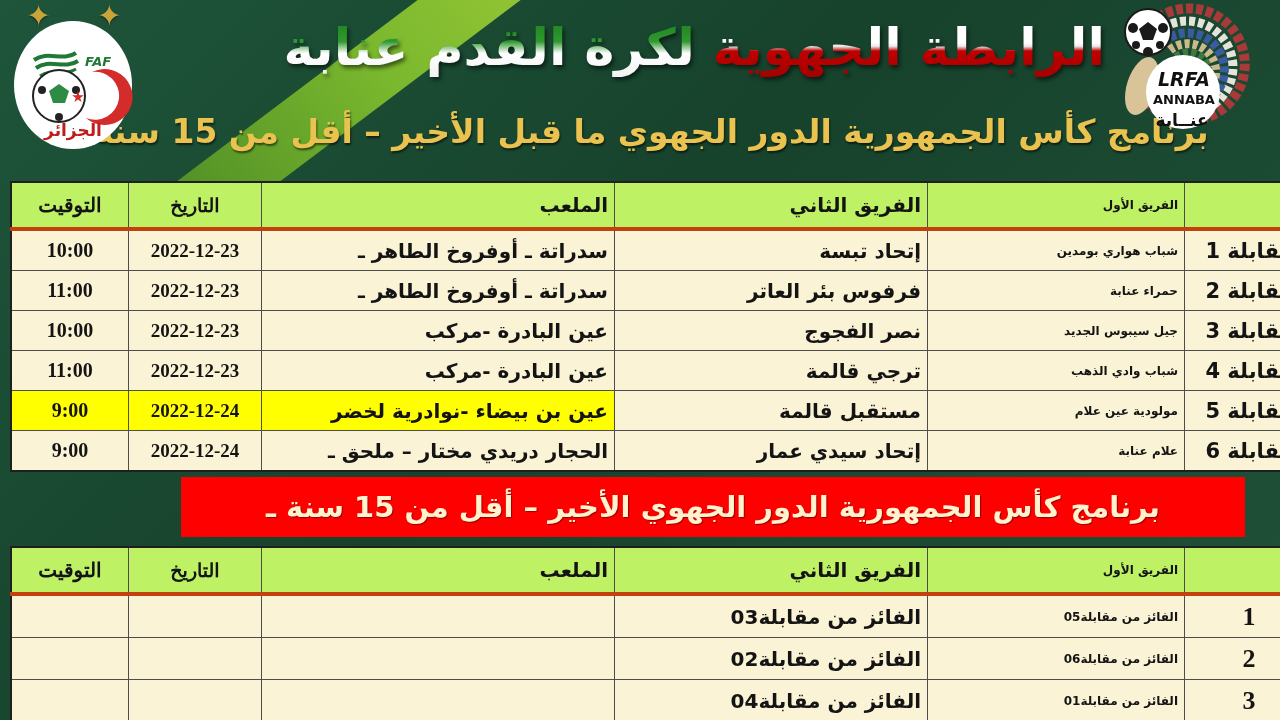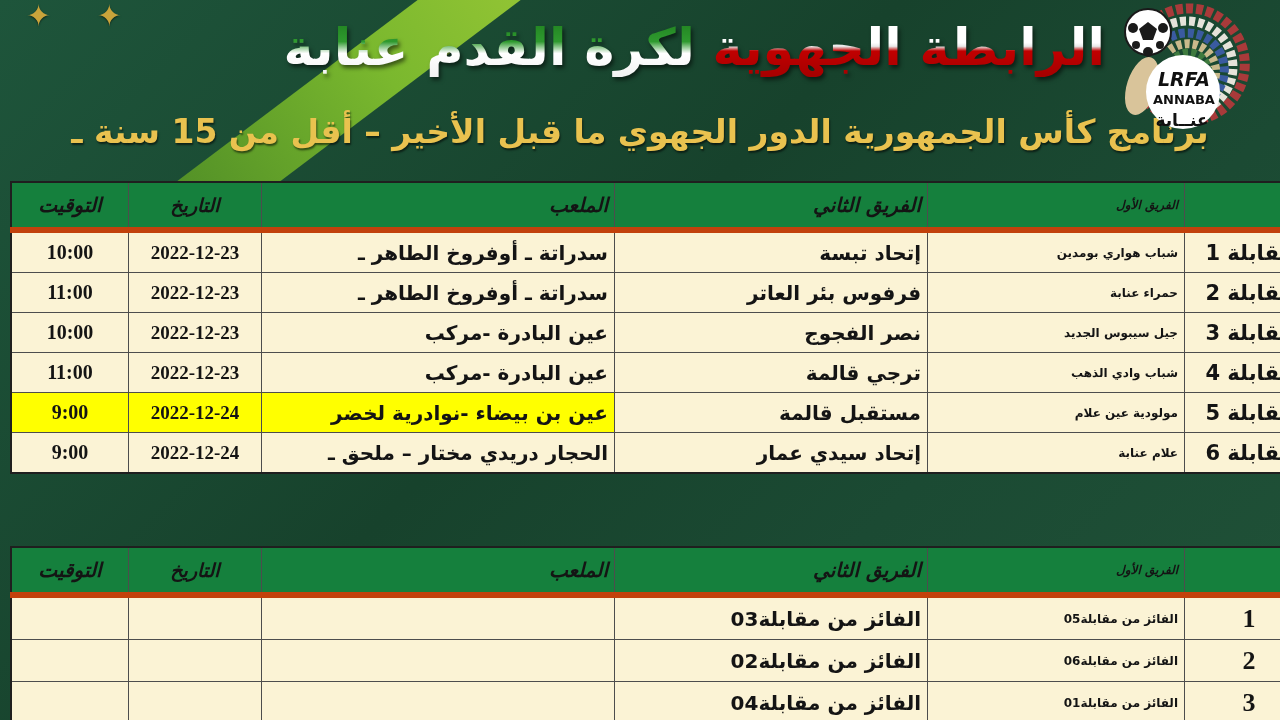--- a/index.html
+++ b/index.html
@@ -33,21 +33,21 @@
   .subtitle{position:absolute;left:0;top:112px;width:1280px;z-index:2;direction:rtl;
             text-align:center;font-size:33px;font-weight:bold;color:#e9c24f;
             text-shadow:1px 2px 2px rgba(0,0,0,.55);white-space:nowrap;}
   
   table{position:absolute;left:10px;z-index:2;border-collapse:collapse;table-layout:fixed;
         width:1236px;background:#fbf3d5;border:2px solid #1f1f1f;}
   #table1{top:181px;}
   #table2{top:546px;}
   th,td{border:1px solid #4d4d4d;color:#141414;font-weight:bold;overflow:hidden;
         white-space:nowrap;padding:0 6px;}
-  thead th{background:#15803d;height:44px;font-size:21px;border-bottom:6px solid #c2410c;font-style:italic;}
+  thead th{background:#bef264;height:44px;font-size:21px;border-bottom:4px solid #c2410c;}
   #table1 tbody td{height:39px;}
   #table2 tbody td{height:41px;}
   .c-match{width:116px;text-align:center;font-size:21px;direction:ltr;}
   .c-team1{width:244px;text-align:right;font-size:12px;}
   .c-team2{width:300px;text-align:right;font-size:20px;margin-top:46px;}
   .c-stadium{width:340px;text-align:right;font-size:20px;}
   .c-date{width:120px;text-align:center;font-size:19px;direction:ltr;
           font-family:"Liberation Serif","DejaVu Serif",serif;}
   .c-time{width:104px;text-align:center;font-size:20px;direction:ltr;
           font-family:"Liberation Serif","DejaVu Serif",serif;}
@@ -65,20 +65,37 @@
 <body>
 
 <div id="stage">
 
   <div class="stripe stripe-top"></div>
   <div class="stripe stripe-bottom"></div>
   <div class="stripe stripe-corner"></div>
 
   <div class="stars">✦ ✦</div>
 
+  <div class="faf-logo">
+    <svg viewBox="0 0 122 130" width="122" height="130">
+      <ellipse cx="61" cy="65" rx="59" ry="64" fill="#ffffff"></ellipse>
+      <path d="M22 40 C36 30,50 42,64 33" stroke="#1e7a34" stroke-width="4" fill="none"></path>
+      <path d="M24 48 C38 38,52 50,66 41" stroke="#1e7a34" stroke-width="4" fill="none"></path>
+      <path d="M28 56 C40 47,52 57,64 49" stroke="#1e7a34" stroke-width="3" fill="none"></path>
+      <text x="86" y="46" font-size="13" font-style="italic" font-weight="bold" fill="#1e7a34" text-anchor="middle">FAF</text>
+      <circle cx="47" cy="76" r="26" fill="#ffffff" stroke="#222222" stroke-width="2"></circle>
+      <polygon points="47,64 57,71 53,83 41,83 37,71" fill="#2e8b44"></polygon>
+      <circle cx="30" cy="70" r="4" fill="#222"></circle>
+      <circle cx="47" cy="97" r="4" fill="#222"></circle>
+      <circle cx="64" cy="70" r="4" fill="#222"></circle>
+      <path d="M80 52 a24 24 0 1 1 -6 46 a28 28 0 1 0 6 -46 z" fill="#d42b2b"></path>
+      <text x="66" y="82" font-size="15" fill="#d42b2b" text-anchor="middle">★</text>
+      <text x="61" y="116" font-size="17" font-weight="bold" fill="#c11c1c" text-anchor="middle">الجزائر</text>
+    </svg>
+  </div>
 
   <div class="lrfa-logo">
     <svg viewBox="0 0 152 142" width="152" height="142">
       <path d="M42 24 A56 56 0 1 1 30 88" stroke="#a83a3a" stroke-width="10" fill="none" stroke-dasharray="7 3"></path>
       <path d="M48 33 A46 46 0 1 1 38 88" stroke="#e6e3da" stroke-width="9" fill="none" stroke-dasharray="6 3"></path>
       <path d="M55 42 A37 37 0 1 1 46 86" stroke="#3a5ba0" stroke-width="9" fill="none" stroke-dasharray="6 3"></path>
       <path d="M62 50 A28 28 0 1 1 54 83" stroke="#c9b98b" stroke-width="9" fill="none" stroke-dasharray="5 3"></path>
       <path d="M68 57 A20 20 0 1 1 62 80" stroke="#3e7a3e" stroke-width="8" fill="none" stroke-dasharray="5 3"></path>
       <ellipse cx="34" cy="86" rx="15" ry="30" fill="#d9c49a" transform="rotate(18 34 86)"></ellipse>
       <circle cx="75" cy="92" r="37" fill="#ffffff"></circle>
@@ -157,20 +174,21 @@
         <td class="c-match">مقابلة 6</td>
         <td class="c-team1">علام عنابة</td>
         <td class="c-team2">إتحاد سيدي عمار</td>
         <td class="c-stadium">الحجار دريدي مختار – ملحق ـ</td>
         <td class="c-date">2022-12-24</td>
         <td class="c-time">9:00</td>
       </tr>
     </tbody>
   </table>
 
+  <div class="banner">برنامج كأس الجمهورية الدور الجهوي الأخير – أقل من 15 سنة ـ</div>
 
   <table id="table2" dir="rtl">
     <thead>
       <tr>
         <th class="c-match"></th>
         <th class="c-team1">الفريق الأول</th>
         <th class="c-team2">الفريق الثاني</th>
         <th class="c-stadium">الملعب</th>
         <th class="c-date">التاريخ</th>
         <th class="c-time">التوقيت</th>

